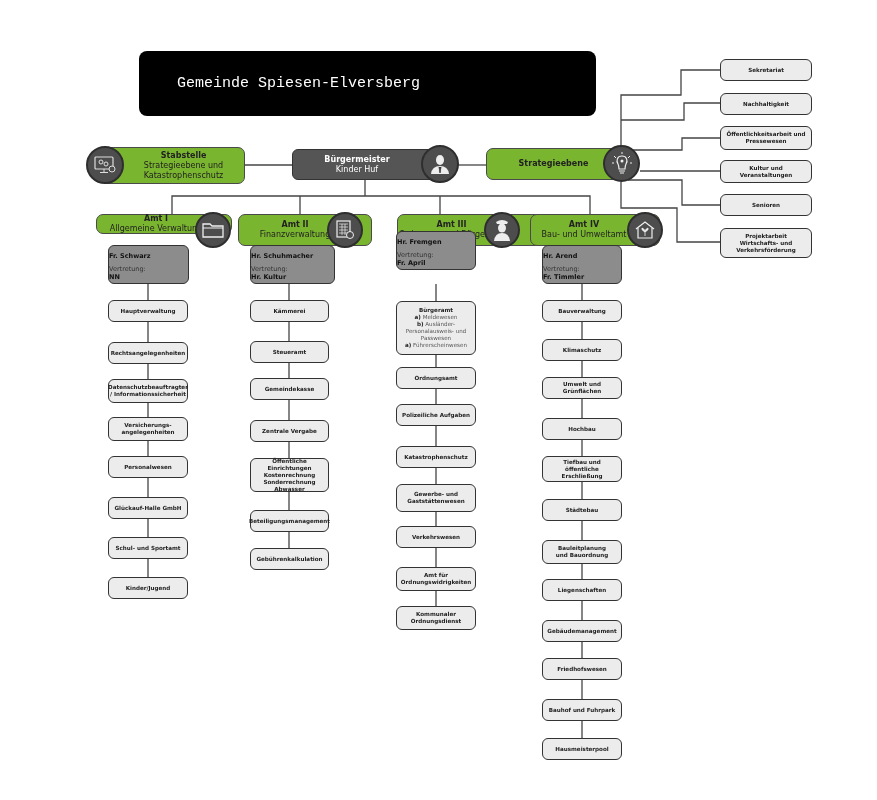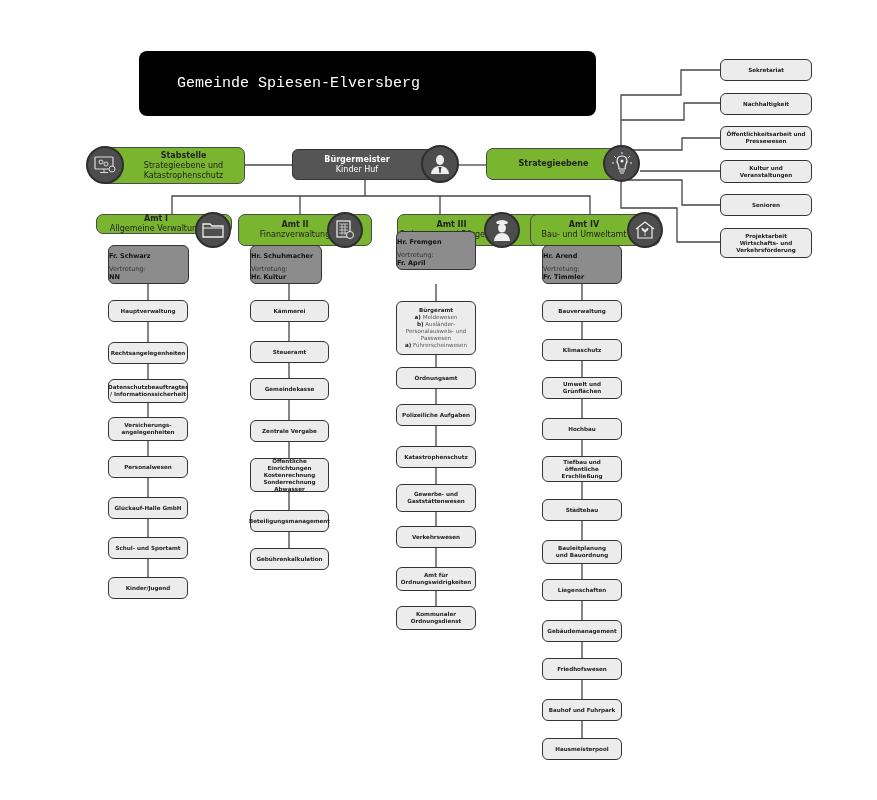--- a/index.html
+++ b/index.html
@@ -169,21 +169,21 @@
   <b>Amt II</b>
   <span>Finanzverwaltung</span>
 </div>
 <div class="abs circle" style="left:327px;top:212px;width:36px;height:36px;">
   <svg width="20" height="20" viewBox="0 0 20 20">
       <rect x="2" y="1" width="13" height="16" stroke="#eee" fill="none" stroke-width="1.2"></rect>
       <path d="M4 4 H13 M4 7 H13 M4 10 H13 M4 13 H13 M7 4 V15 M10 4 V15" stroke="#eee" stroke-width="0.7"></path>
       <circle cx="15" cy="15" r="3.5" stroke="#eee" fill="#4d4d4d"></circle>
     </svg>
 </div>
-<div class="abs head" style="left:250px;top:245px;width:72px;height:39px;">
+<div class="abs head" style="left:250px;top:245px;width:85px;height:39px;">
   <span class="nm">Hr. Schuhmacher</span>
   <span class="vt">Vertretung:</span>
   <span class="vn">Hr. Kultur</span>
 </div>
 <div class="abs box" style="left:250px;top:300px;width:79px;height:22px;">
     <span>Kämmerei</span>
   </div>
 <div class="abs box" style="left:250px;top:341px;width:79px;height:22px;">
     <span>Steueramt</span>
   </div>

